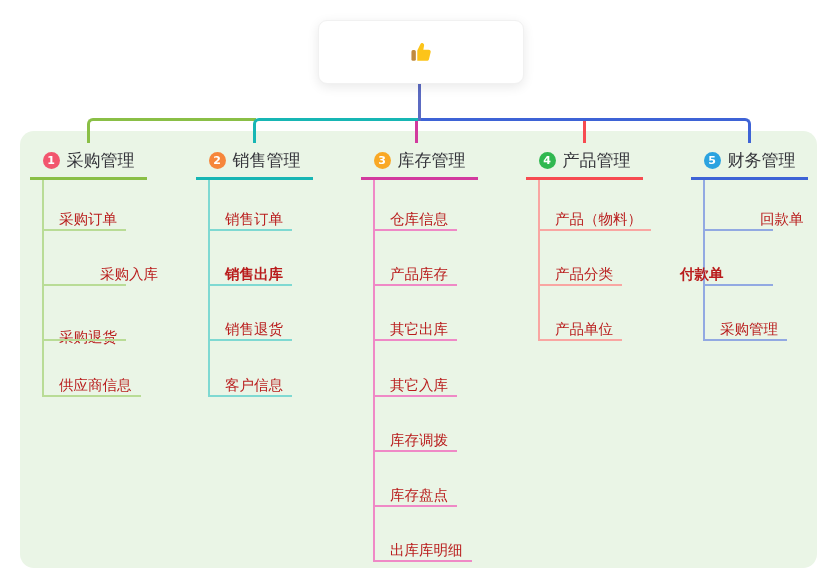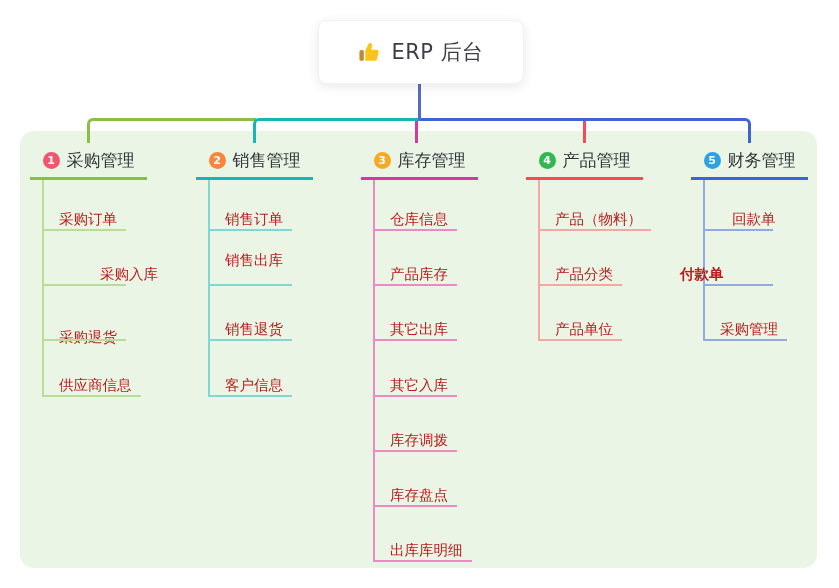--- a/index.html
+++ b/index.html
@@ -31,21 +31,20 @@
       <div class="vline" style="left: 418px; top: 84px; width: 3px; height: 37px; background: rgb(92, 107, 194);"></div>
     </div>
 
   <div class="root-card">
     <span style="display:flex;">
       <svg viewBox="0 0 24 24" width="23" height="23" aria-hidden="true">
         <rect x="1.5" y="9.5" width="4.6" height="11.2" rx="1.6" fill="#c08a3e"></rect>
         <path d="M7.6 20.7 V10 l3.2-6.6 c.5-1 1.7-1.5 2.7-1 .9.4 1.4 1.4 1.2 2.4 L13.9 9 h5.6 c1.4 0 2.4 1.3 2.1 2.6 l-1.8 7.4 c-.3 1-1.2 1.7-2.2 1.7 z" fill="#fcc419"></path>
       </svg>
     </span>
-    <span class="root-label">ERP 后台</span>
   </div>
 
   <div id="branch-layer">
       <div class="branch-title" style="left: 30px; top: 145px; width: 117px;">
         <div class="badge" style="background: rgb(242, 86, 110);">1</div>
         <div class="branch-label">采购管理</div>
       </div>
       <div class="hairline" style="left: 30px; top: 177px; width: 117px; height: 3px; background: rgb(138, 191, 70);"></div>
       <div class="hairline" style="left: 42px; top: 180px; width: 2px; height: 216.6px; background: rgb(185, 220, 150);"></div>
       <div class="child-label" style="left: 59px; top: 199px;">采购订单</div>
@@ -57,21 +56,21 @@
       <div class="child-label" style="left: 59px; top: 365px;">供应商信息</div>
       <div class="hairline" style="left: 42px; top: 395px; width: 99px; height: 2px; background: rgb(185, 220, 150);"></div>
       <div class="branch-title" style="left: 196px; top: 145px; width: 117px;">
         <div class="badge" style="background: rgb(246, 134, 59);">2</div>
         <div class="branch-label">销售管理</div>
       </div>
       <div class="hairline" style="left: 196px; top: 177px; width: 117px; height: 3px; background: rgb(23, 182, 180);"></div>
       <div class="hairline" style="left: 208px; top: 180px; width: 2px; height: 216.6px; background: rgb(127, 217, 210);"></div>
       <div class="child-label" style="left: 225px; top: 199px;">销售订单</div>
       <div class="hairline" style="left: 208px; top: 229px; width: 84px; height: 2px; background: rgb(127, 217, 210);"></div>
-      <div class="child-label" style="left: 225px; top: 240px;">销售出库</div>
+      <div class="child-label" style="left: 225px; top: 254px; font-weight: bold;">销售出库</div>
       <div class="hairline" style="left: 208px; top: 284px; width: 84px; height: 2px; background: rgb(127, 217, 210);"></div>
       <div class="child-label" style="left: 225px; top: 309px;">销售退货</div>
       <div class="hairline" style="left: 208px; top: 339px; width: 84px; height: 2px; background: rgb(127, 217, 210);"></div>
       <div class="child-label" style="left: 225px; top: 365px;">客户信息</div>
       <div class="hairline" style="left: 208px; top: 395px; width: 84px; height: 2px; background: rgb(127, 217, 210);"></div>
       <div class="branch-title" style="left: 361px; top: 145px; width: 117px;">
         <div class="badge" style="background: rgb(249, 168, 37);">3</div>
         <div class="branch-label">库存管理</div>
       </div>
       <div class="hairline" style="left: 361px; top: 177px; width: 117px; height: 3px; background: rgb(210, 58, 158);"></div>
@@ -101,20 +100,20 @@
       <div class="child-label" style="left: 555px; top: 254px;">产品分类</div>
       <div class="hairline" style="left: 538px; top: 284px; width: 84px; height: 2px; background: rgb(249, 166, 162);"></div>
       <div class="child-label" style="left: 555px; top: 309px;">产品单位</div>
       <div class="hairline" style="left: 538px; top: 339px; width: 84px; height: 2px; background: rgb(249, 166, 162);"></div>
       <div class="branch-title" style="left: 691px; top: 145px; width: 117px;">
         <div class="badge" style="background: rgb(43, 163, 224);">5</div>
         <div class="branch-label">财务管理</div>
       </div>
       <div class="hairline" style="left: 691px; top: 177px; width: 117px; height: 3px; background: rgb(62, 99, 214);"></div>
       <div class="hairline" style="left: 703px; top: 180px; width: 2px; height: 161.4px; background: rgb(146, 169, 226);"></div>
-      <div class="child-label" style="left: 732px; top: 199px;">回款单</div>
+      <div class="child-label" style="left: 760px; top: 199px;">回款单</div>
       <div class="hairline" style="left: 703px; top: 229px; width: 70px; height: 2px; background: rgb(146, 169, 226);"></div>
       <div class="child-label" style="left: 680px; top: 254px; font-weight: bold;">付款单</div>
       <div class="hairline" style="left: 703px; top: 284px; width: 70px; height: 2px; background: rgb(146, 169, 226);"></div>
       <div class="child-label" style="left: 720px; top: 309px;">采购管理</div>
       <div class="hairline" style="left: 703px; top: 339px; width: 84px; height: 2px; background: rgb(146, 169, 226);"></div>
     </div>
 </div>
 
 </body></html>

